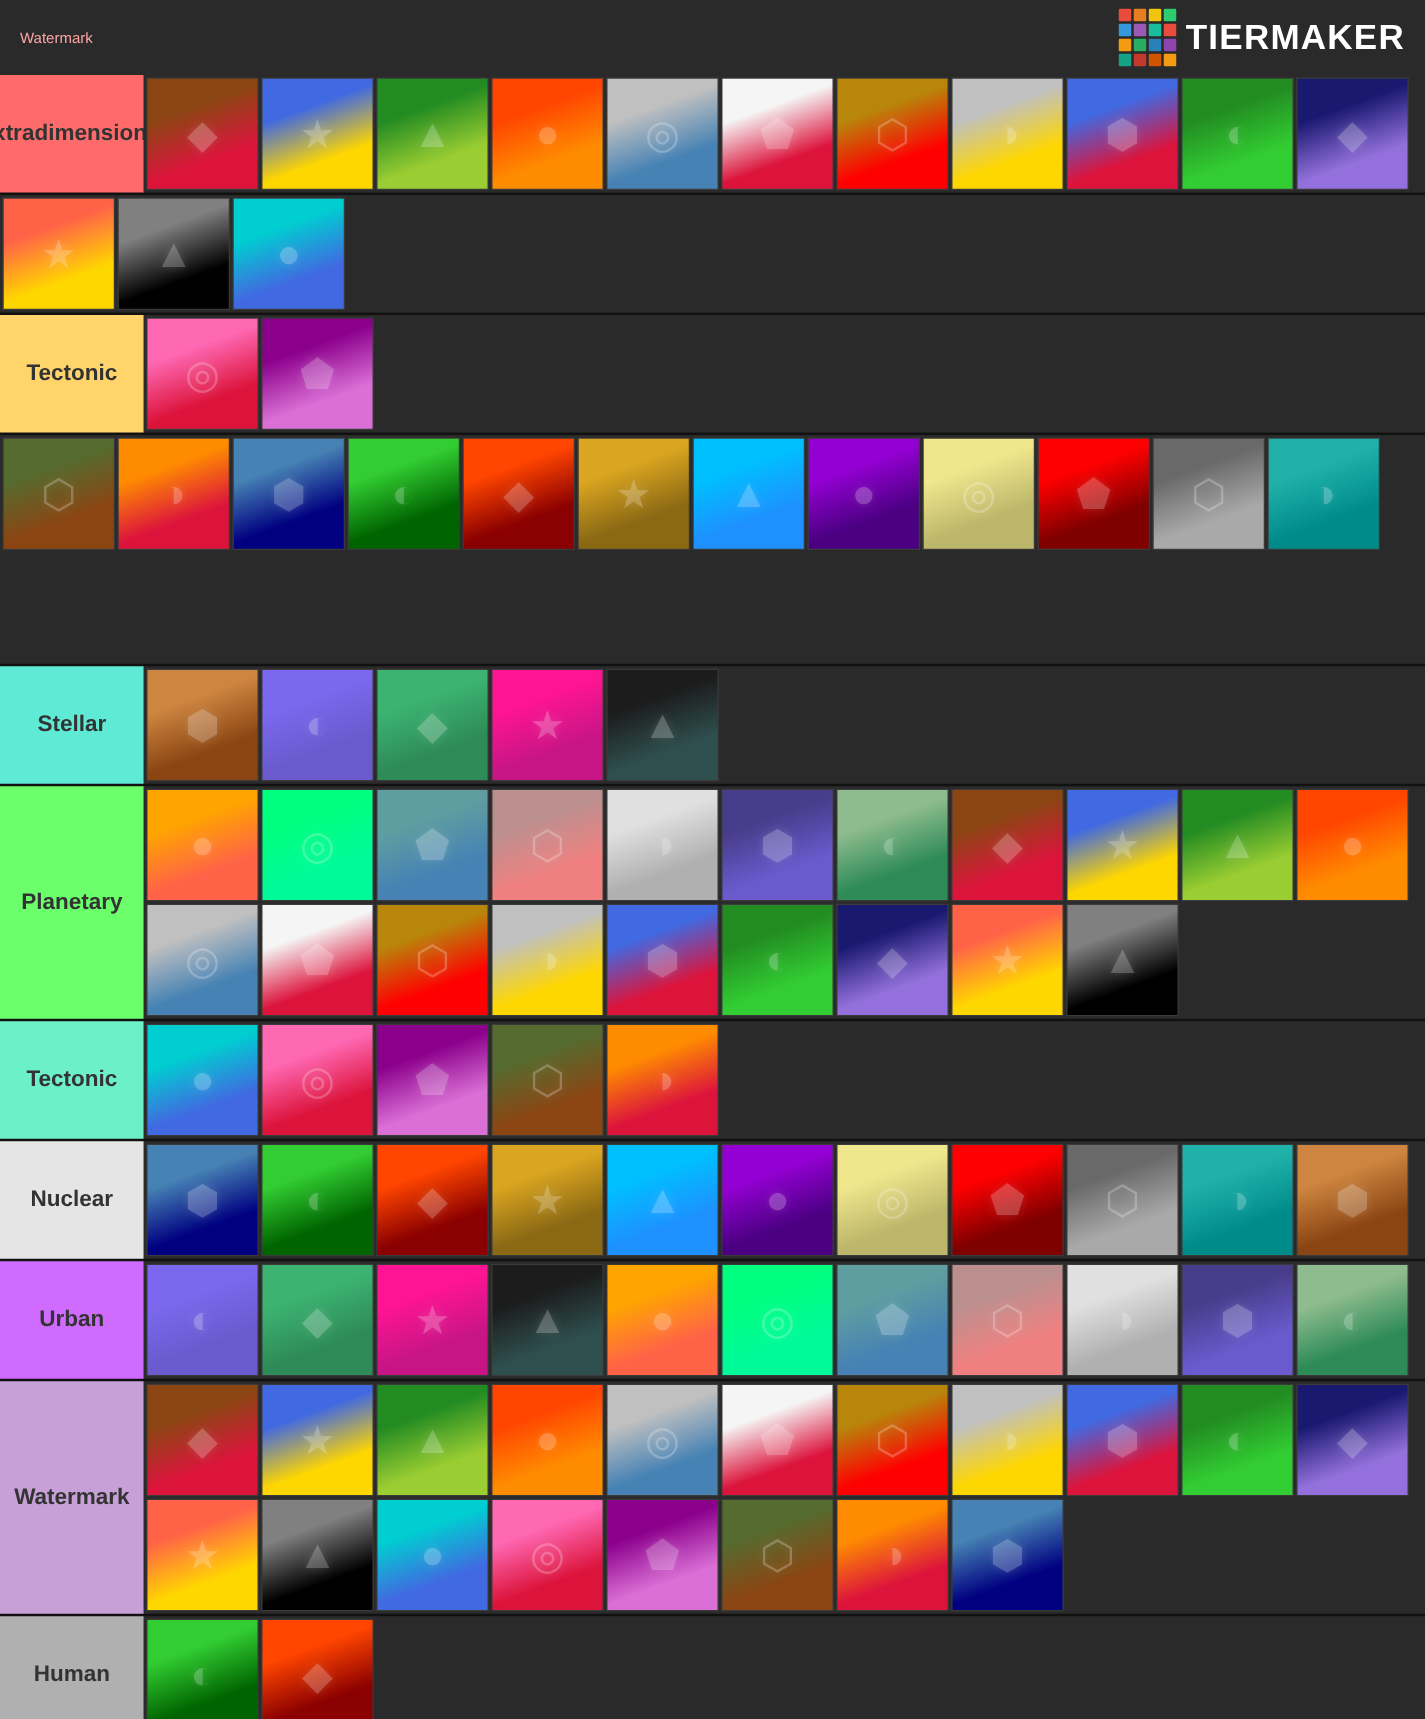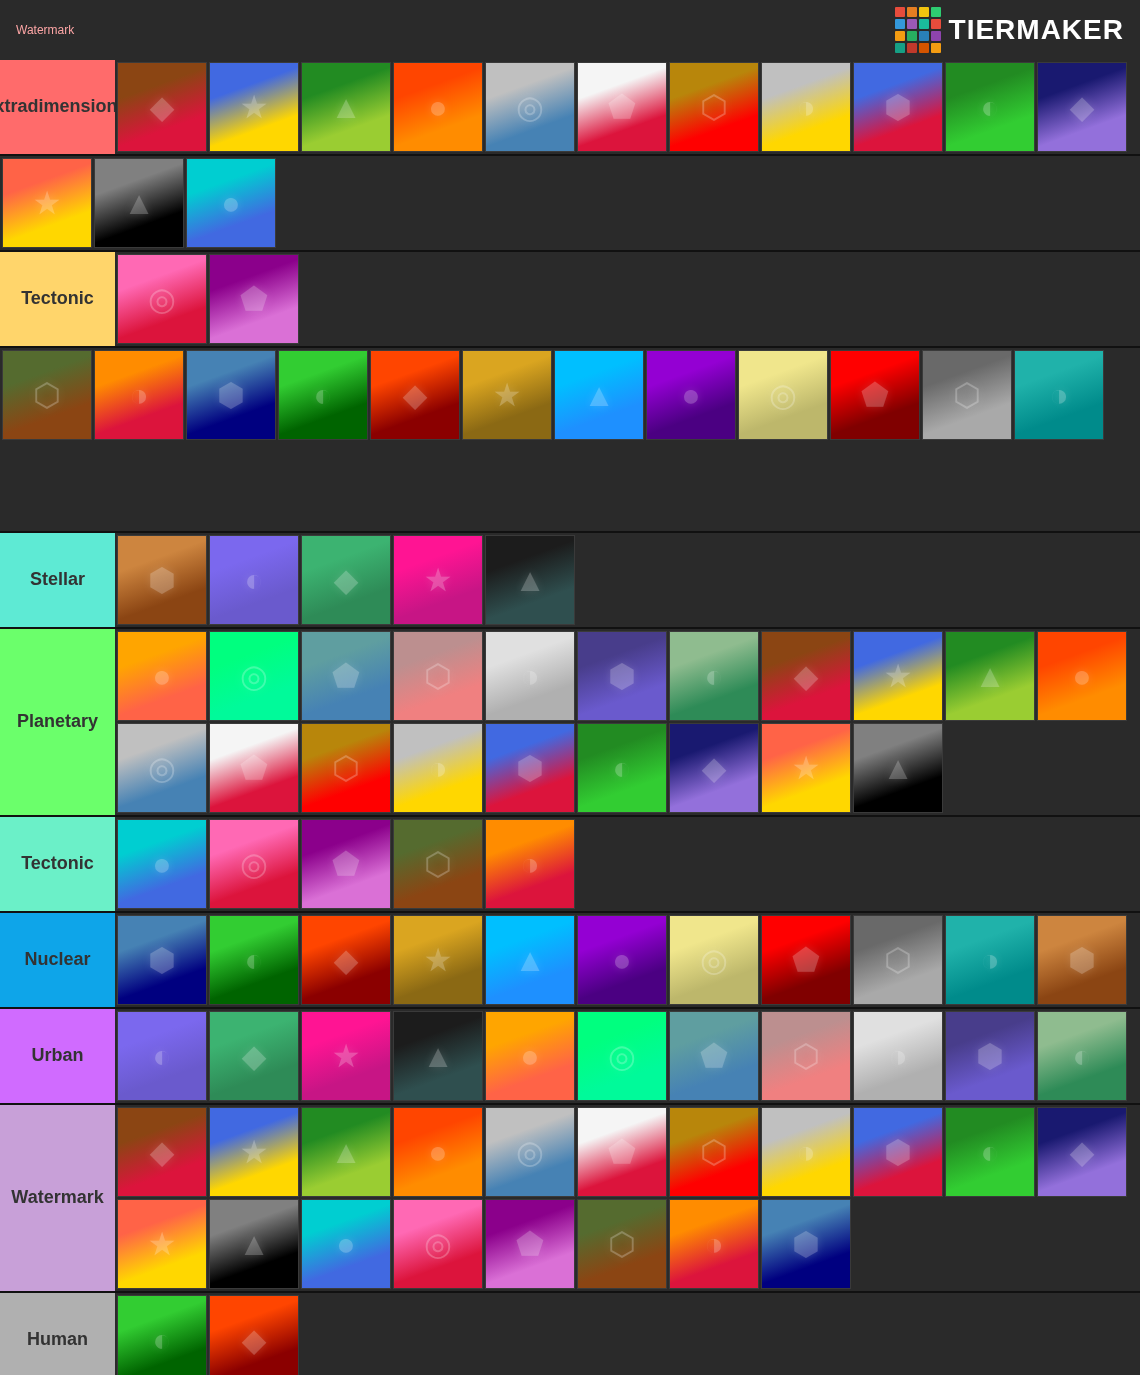--- a/index.html
+++ b/index.html
@@ -92,21 +92,21 @@
     }
 
     
     .tier-extradimensional { background-color: #ff6b6b; }
     .tier-multiversal { background-color: #ff8c5a; }
     .tier-universal { background-color: #ffd56b; }
     .tier-cosmic { background-color: #e8f06b; }
     .tier-stellar { background-color: #5eead4; }
     .tier-planetary { background-color: #6bff6b; }
     .tier-tectonic { background-color: #6bf0c8; }
-    .tier-nuclear { background-color: #0ea5e9; }
+    .tier-nuclear { background-color: #e5e5e5; }
     .tier-urban { background-color: #d06bff; }
     .tier-superhuman { background-color: #c8a0d8; }
     .tier-human { background-color: #b0b0b0; }
 
     
     .char-img {
       width: 88px;
       height: 88px;
       display: flex;
       align-items: center;

